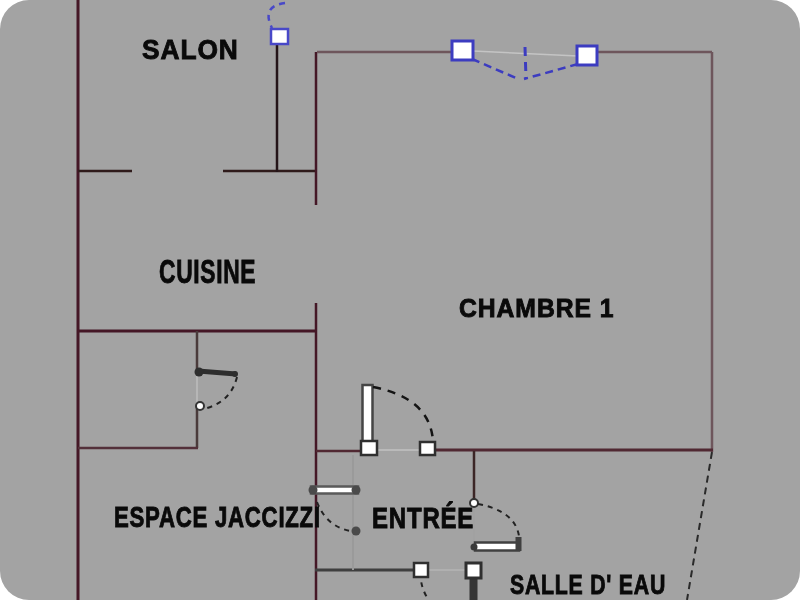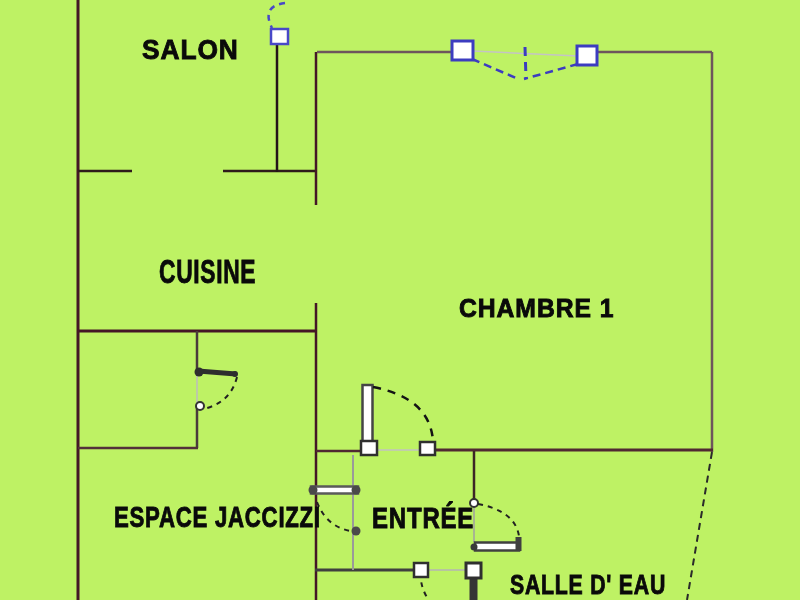--- a/index.html
+++ b/index.html
@@ -1,21 +1,22 @@
 <!DOCTYPE html>
 <html><head>
 <meta charset="utf-8">
 <style>
   html,body{margin:0;padding:0;background:#fff;}
   #stage{
     position:relative;
     width:800px;height:600px;
-    background:#bef264;
+    background:#a3a3a3;
     overflow:hidden;
     font-family:"Liberation Sans","DejaVu Sans",sans-serif;
+    border-radius:29px;
   }
   #plan-svg{position:absolute;left:0;top:0;}
   .room-label{
     position:absolute;
     font-weight:900;
     color:#0a0a0a;
     letter-spacing:1px;
     line-height:1;
     white-space:nowrap;
     transform-origin:left top;

